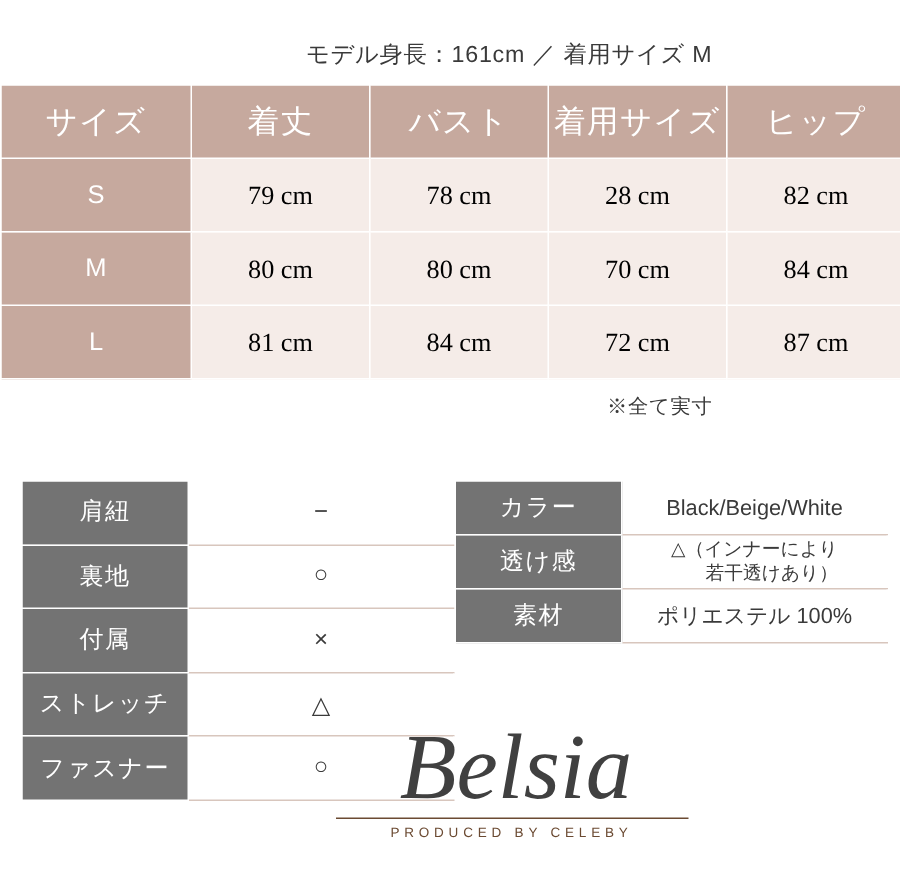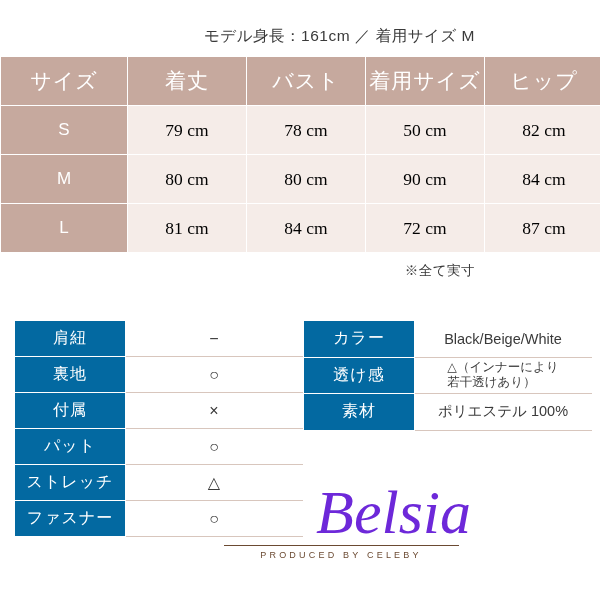--- a/index.html
+++ b/index.html
@@ -105,21 +105,21 @@
   .spec-right { width: 286px; margin-left: 0; }
   .spec-table td {
     border: 1px solid #ffffff;
     height: 35px;
     padding: 0;
     text-align: center;
     vertical-align: middle;
   }
   .spec-table td.k {
     width: 110px;
-    background: #0369a1;
+    background: #737373;
     color: #ffffff;
     font-size: 16px;
     letter-spacing: 1px;
     font-family: "Liberation Sans", "DejaVu Sans", sans-serif;
     text-align: center;
   }
   .spec-table td.v {
     width: 176px;
     background: #ffffff;
     font-size: 16px;
@@ -136,41 +136,41 @@
   }
   .spec-table td.v.mid {
     font-size: 14.5px;
   }
   .spec-table td.blank {
     background: #ffffff;
     border: none;
   }
   .note-inner {
     display: inline-block;
-    text-align: left;
+    text-align: right;
     vertical-align: middle;
   }
 
   
   .logo {
     position: absolute;
     right: 18px;
     bottom: 34px;
     width: 260px;
     text-align: center;
     user-select: none;
   }
   .logo-main {
     font-family: "Liberation Serif", "DejaVu Serif", serif;
     font-style: italic;
     font-size: 62px;
     line-height: 0.95;
-    color: #6d28d9;
+    color: #404040;
     letter-spacing: 0px;
-    text-align: right;
+    text-align: center;
     padding-left: 6px;
   }
   .logo-sub {
     font-family: "Liberation Sans", "DejaVu Sans", sans-serif;
     font-size: 9px;
     letter-spacing: 3.2px;
     color: #6b4a32;
     margin-top: 2px;
     text-align: center;
   }
@@ -196,28 +196,28 @@
         <th class="col-v">バスト</th>
         <th class="col-v">着用サイズ</th>
         <th class="col-v">ヒップ</th>
       </tr>
     </thead>
     <tbody>
       <tr>
         <th>S</th>
         <td>79 cm</td>
         <td>78 cm</td>
-        <td>50 cm</td>
+        <td>28 cm</td>
         <td>82 cm</td>
       </tr>
       <tr>
         <th>M</th>
         <td>80 cm</td>
         <td>80 cm</td>
-        <td>90 cm</td>
+        <td>70 cm</td>
         <td>84 cm</td>
       </tr>
       <tr>
         <th>L</th>
         <td>81 cm</td>
         <td>84 cm</td>
         <td>72 cm</td>
         <td>87 cm</td>
       </tr>
     </tbody>
@@ -235,24 +235,20 @@
         </tr>
         <tr>
           <td class="k">裏地</td>
           <td class="v">○</td>
         </tr>
         <tr>
           <td class="k">付属</td>
           <td class="v">×</td>
         </tr>
         <tr>
-          <td class="k">パット</td>
-          <td class="v">○</td>
-        </tr>
-        <tr>
           <td class="k">ストレッチ</td>
           <td class="v">△</td>
         </tr>
         <tr>
           <td class="k">ファスナー</td>
           <td class="v">○</td>
         </tr>
       </tbody>
     </table>
 

